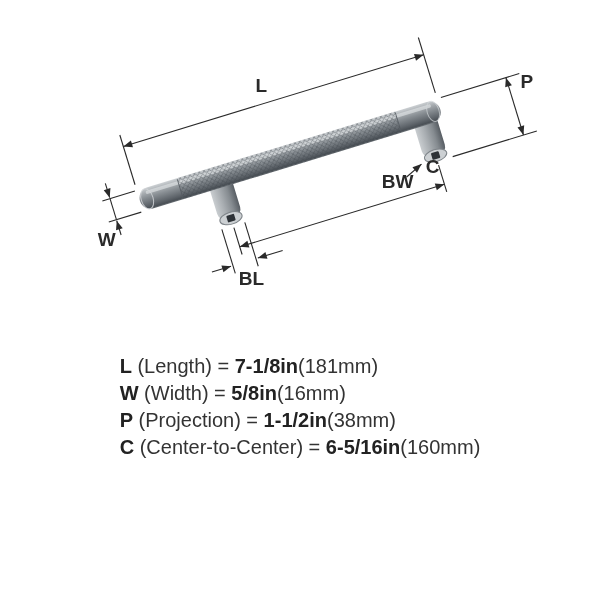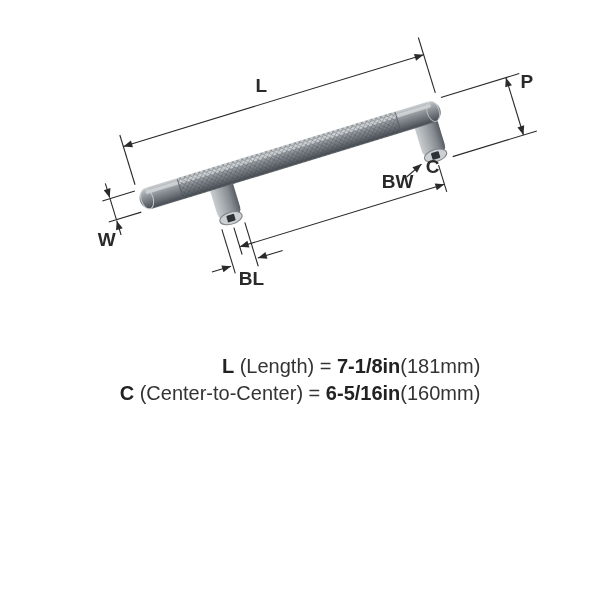--- a/index.html
+++ b/index.html
@@ -3,21 +3,21 @@
 <meta charset="utf-8">
 <style>
   html,body{margin:0;padding:0;}
   body{
     width:600px;height:600px;background:#ffffff;overflow:hidden;
     font-family:"Liberation Sans",sans-serif;
   }
   .stage{width:600px;height:600px;display:flex;flex-direction:column;align-items:center;padding-top:6px;box-sizing:border-box;}
   svg{display:block;}
   svg text{font-family:"Liberation Sans",sans-serif;font-weight:700;font-size:19px;}
-  .specs{margin-top:12px;text-align:right;color:#2e2e2e;font-size:20px;line-height:27px;}
+  .specs{margin-top:12px;text-align:left;color:#2e2e2e;font-size:20px;line-height:27px;}
   .spec-line{white-space:nowrap;}
   .spec-line .b{font-weight:700;color:#222;}
   .spec-line .r{font-weight:400;color:#333;}
 </style>
 </head>
 <body>
 
 <div class="stage">
 
   <svg width="600" height="335" viewBox="0 0 600 335">
@@ -118,19 +118,29 @@
     </g>
   </svg>
 
   <div class="specs">
     <div class="spec-line">
       <span class="b">L</span>
       <span class="r">(Length) =</span>
       <span class="b">7-1/8in</span><span class="r">(181mm)</span>
     </div>
     <div class="spec-line">
+      <span class="b">W</span>
+      <span class="r">(Width) =</span>
+      <span class="b">5/8in</span><span class="r">(16mm)</span>
+    </div>
+    <div class="spec-line">
+      <span class="b">P</span>
+      <span class="r">(Projection) =</span>
+      <span class="b">1-1/2in</span><span class="r">(38mm)</span>
+    </div>
+    <div class="spec-line">
       <span class="b">C</span>
       <span class="r">(Center-to-Center) =</span>
       <span class="b">6-5/16in</span><span class="r">(160mm)</span>
     </div>
   </div>
 
 </div>
 
 </body></html>

